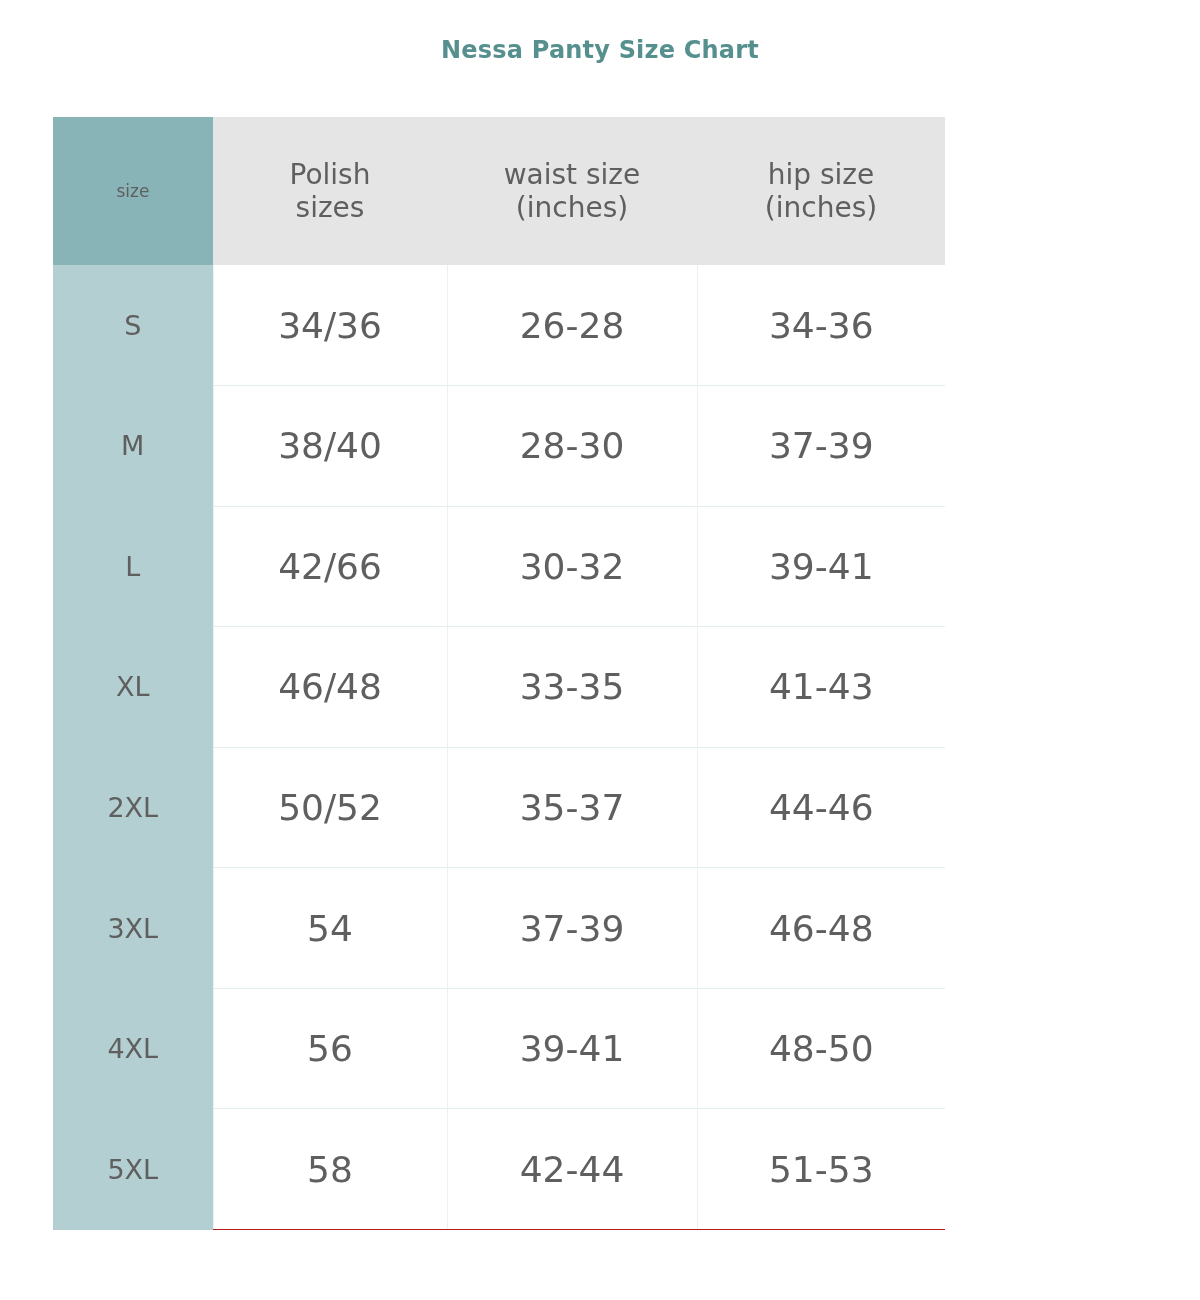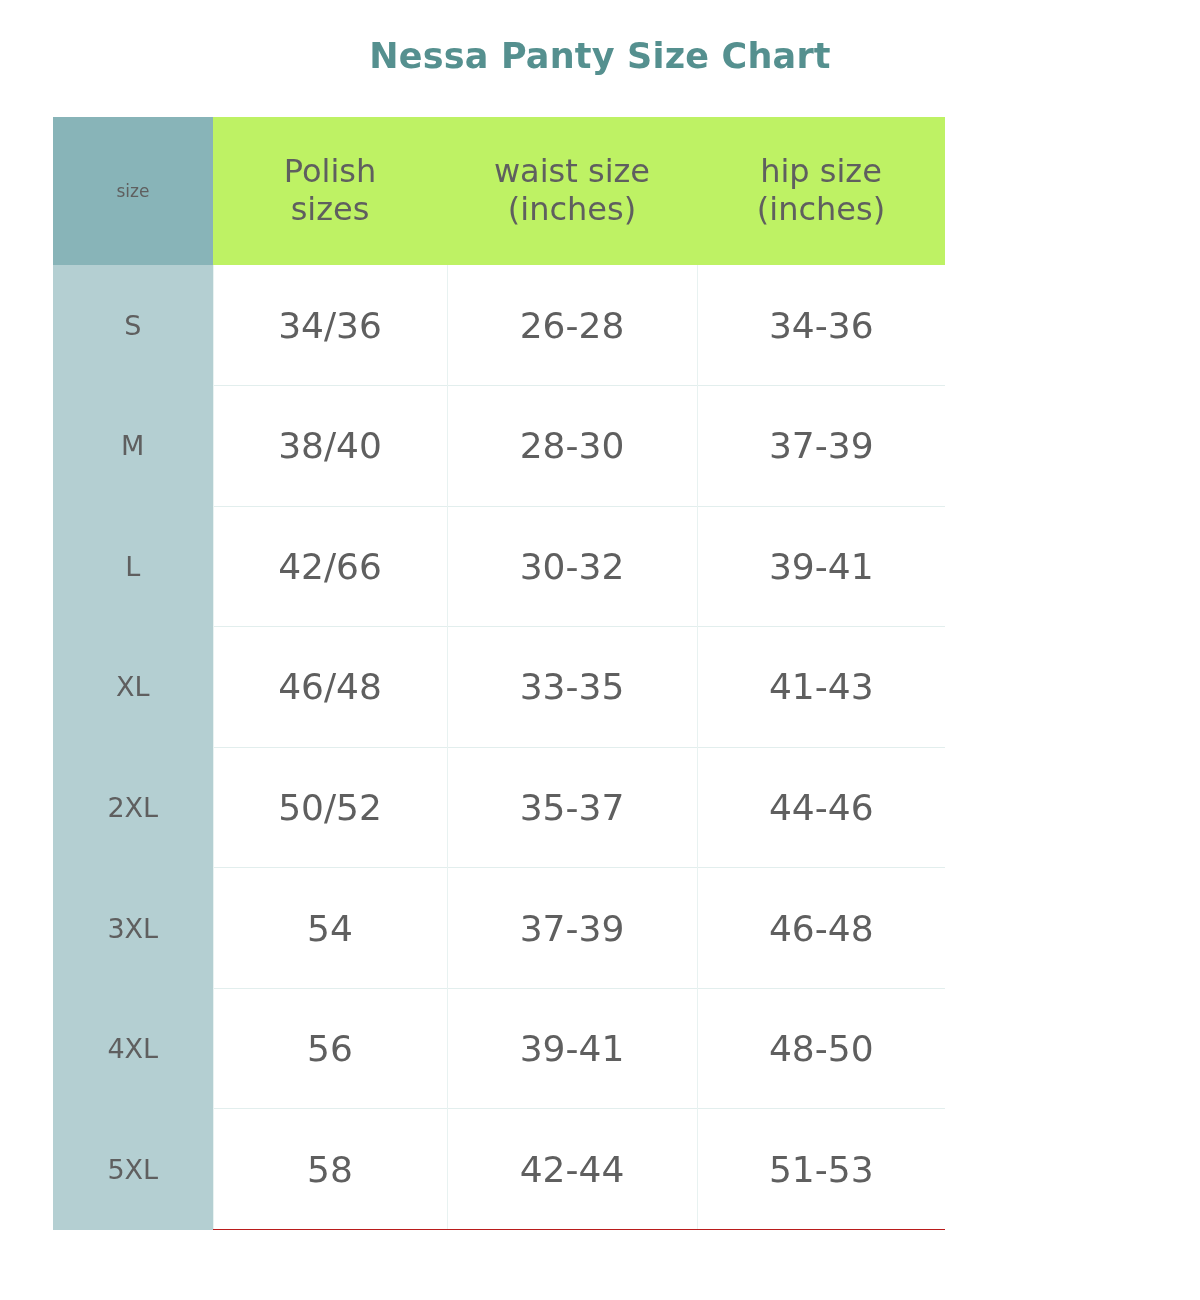--- a/index.html
+++ b/index.html
@@ -20,21 +20,21 @@
   }
 
   
   .chart-title {
     position: absolute;
     left: 0;
     top: 36px;
     width: 1200px;
     text-align: center;
     font-family: "DejaVu Sans", sans-serif;
-    font-size: 35px;
+    font-size: 24px;
     font-weight: bold;
     letter-spacing: 0.2px;
     color: #55908f;
     white-space: nowrap;
   }
 
   
   .size-table {
     position: absolute;
     left: 53px;
@@ -47,24 +47,24 @@
 
   .size-table col.c-size   { width: 160px; }
   .size-table col.c-polish { width: 234px; }
   .size-table col.c-waist  { width: 250px; }
   .size-table col.c-hip    { width: 248px; }
 
   
   .size-table thead tr { height: 148px; }
 
   .size-table thead th {
-    background: #bef264;
+    background: #e5e5e5;
     color: #5f5f5f;
     font-family: "DejaVu Sans", sans-serif;
-    font-size: 32px;
+    font-size: 28px;
     font-weight: normal;
     text-align: center;
     vertical-align: middle;
     line-height: 1.18;
     border: none;
     padding: 0 6px;
   }
 
   .size-table thead th.corner {
     background: #88b4b8;

